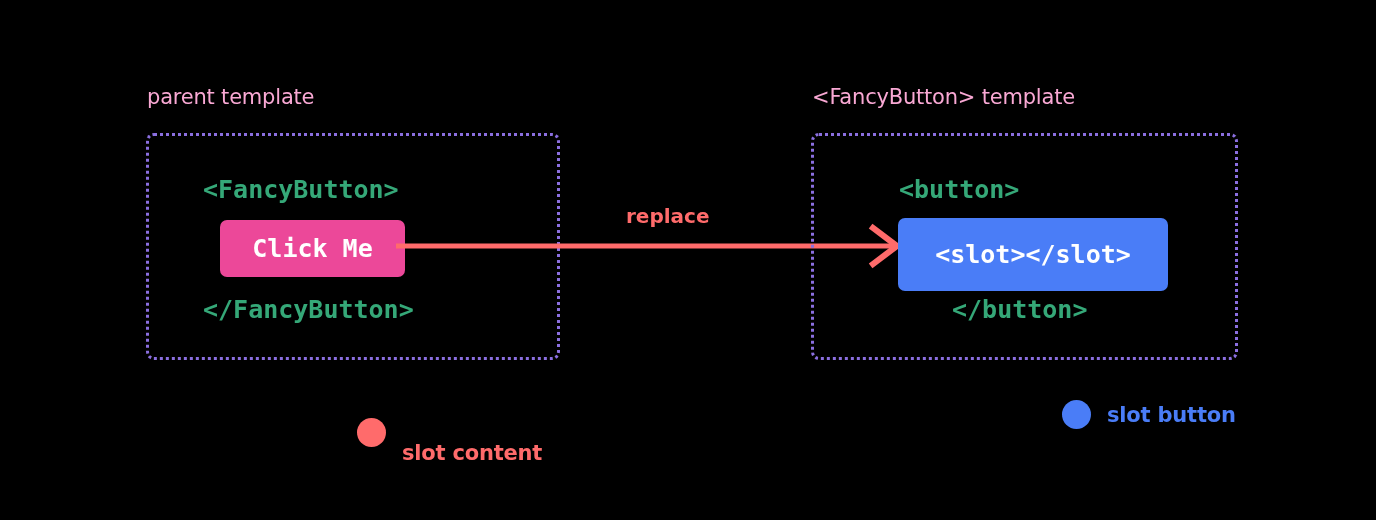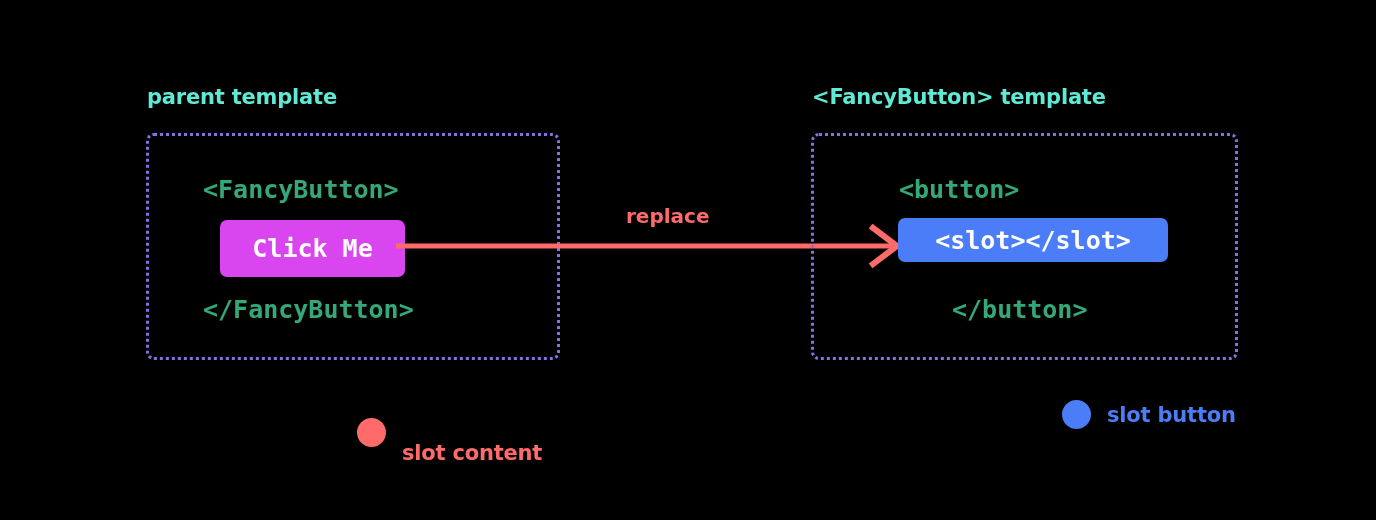--- a/index.html
+++ b/index.html
@@ -7,24 +7,24 @@
     width:1376px;height:520px;position:relative;overflow:hidden;
     font-family:"Liberation Sans", sans-serif;
   }
 
   .stage{position:absolute;inset:0;}
 
   
   .panel-title{
     position:absolute;
     font-family:"DejaVu Sans", sans-serif;
-    font-weight:700;
+    font-weight:400;
     font-size:21px;
     letter-spacing:-0.2px;
-    color:#5eead4;
+    color:#f9a8d4;
     white-space:nowrap;
   }
   #title-left{left:147px;top:85px;}
   #title-right{left:812px;top:85px;}
 
   
   .tmpl-box{
     position:absolute;
     border:3px dotted #8B6FE0;
     border-radius:8px;
@@ -54,24 +54,24 @@
     font-family:"DejaVu Sans Mono", monospace;
     font-weight:700;
     font-size:25px;
     color:#ffffff;
     border-radius:7px;
     white-space:pre;
     box-sizing:border-box;
   }
   #chip-click{
     left:220px;top:220px;width:185px;height:57px;
-    background:#d946ef;
+    background:#ec4899;
   }
   #chip-slot{
-    left:898px;top:218px;width:270px;height:44px;
+    left:898px;top:218px;width:270px;height:73px;
     background:#4A7DF7;
   }
 
   
   #arrow-wrap{position:absolute;left:396px;top:200px;width:520px;height:95px;}
   #arrow-label{
     position:absolute;left:230px;top:4px;
     font-family:"DejaVu Sans", sans-serif;
     font-weight:700;font-size:20px;
     color:#FF6B6B;white-space:nowrap;

